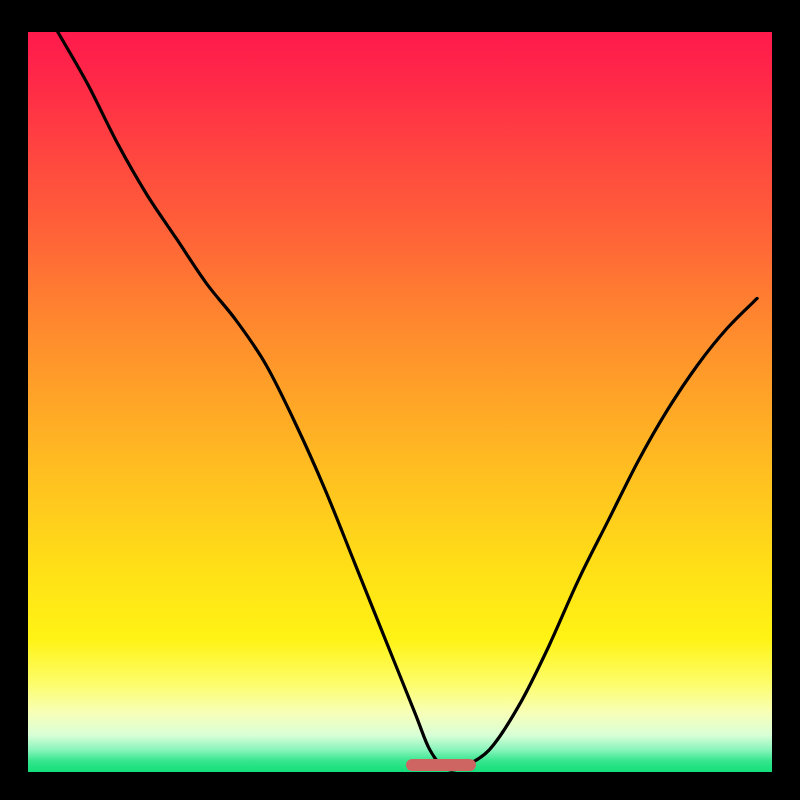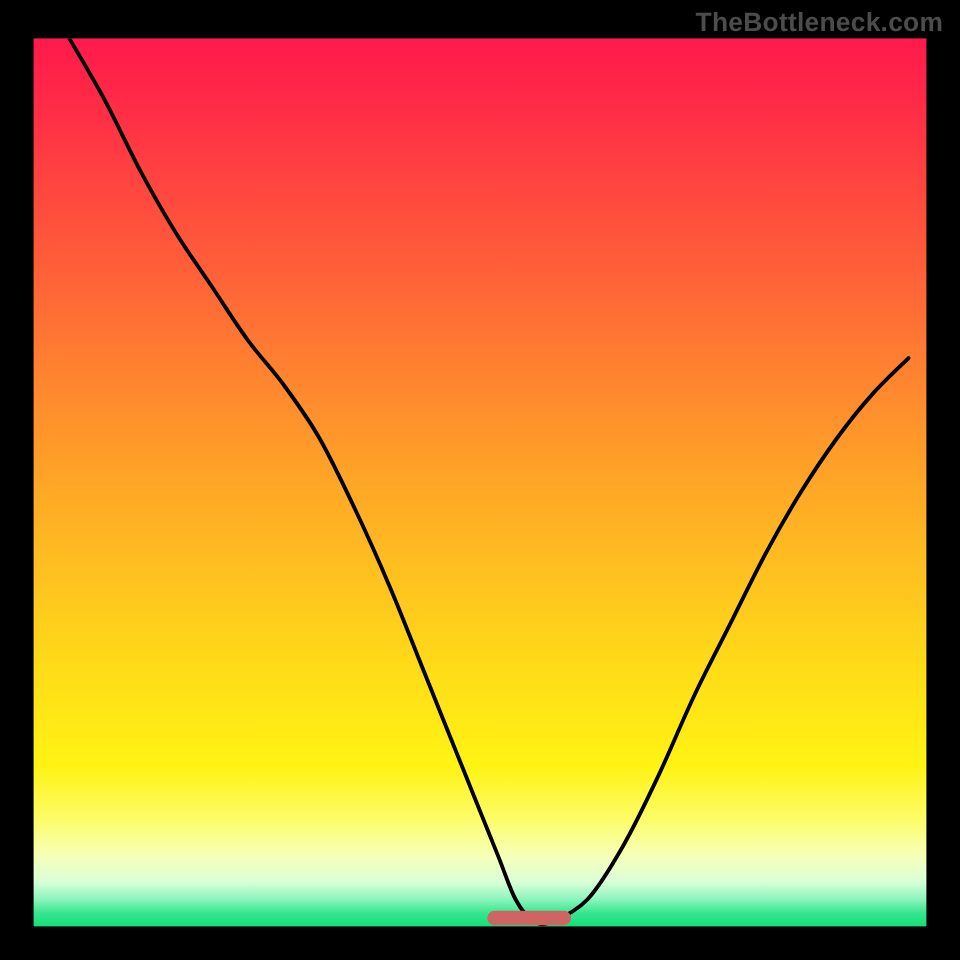--- a/index.html
+++ b/index.html
@@ -64,21 +64,20 @@
   .marker {
     position: absolute;
     background: #ce6563;
     border-radius: 7px;
   }
 </style>
 </head>
 <body>
 
 <div class="frame">
-  <div class="attribution">TheBottleneck.com</div>
 
   <div class="plot">
     <div class="gradient"></div>
 
     <svg class="curve" width="744" height="740" viewBox="0 0 744 740">
       <path id="curve-path" fill="none" stroke="#000" stroke-width="3.2" stroke-linecap="round" stroke-linejoin="round" d="M 29.8 0.0 C 34.7 8.6, 49.6 33.3, 59.5 51.8 C 69.4 70.3, 79.4 92.5, 89.3 111.0 C 99.2 129.5, 109.1 146.8, 119.0 162.8 C 129.0 178.8, 138.9 192.4, 148.8 207.2 C 158.7 222.0, 168.6 238.0, 178.6 251.6 C 188.5 265.2, 198.4 275.0, 208.3 288.6 C 218.2 302.2, 228.2 315.7, 238.1 333.0 C 248.0 350.3, 257.9 371.2, 267.8 392.2 C 277.8 413.2, 287.7 435.4, 297.6 458.8 C 307.5 482.2, 317.4 508.1, 327.4 532.8 C 337.3 557.5, 347.2 582.1, 357.1 606.8 C 367.0 631.5, 379.4 662.3, 386.9 680.8 C 394.3 699.3, 396.8 708.7, 401.8 717.8 C 406.7 726.9, 411.7 732.5, 416.6 735.6 C 421.6 738.6, 424.1 739.3, 431.5 736.3 C 439.0 733.3, 451.4 728.3, 461.3 717.8 C 471.2 707.3, 481.1 690.7, 491.0 673.4 C 501.0 656.1, 510.9 635.2, 520.8 614.2 C 530.7 593.2, 540.6 568.6, 550.6 547.6 C 560.5 526.6, 570.4 508.1, 580.3 488.4 C 590.2 468.7, 600.2 447.7, 610.1 429.2 C 620.0 410.7, 629.9 393.4, 639.8 377.4 C 649.8 361.4, 659.7 346.6, 669.6 333.0 C 679.5 319.4, 689.4 307.1, 699.4 296.0 C 709.3 284.9, 724.2 271.3, 729.1 266.4"></path>
     </svg>
 
     <div id="marker" class="marker" style="left: 377.58px; top: 727.16px; width: 70.68px; height: 11.84px;"></div>
   </div>

